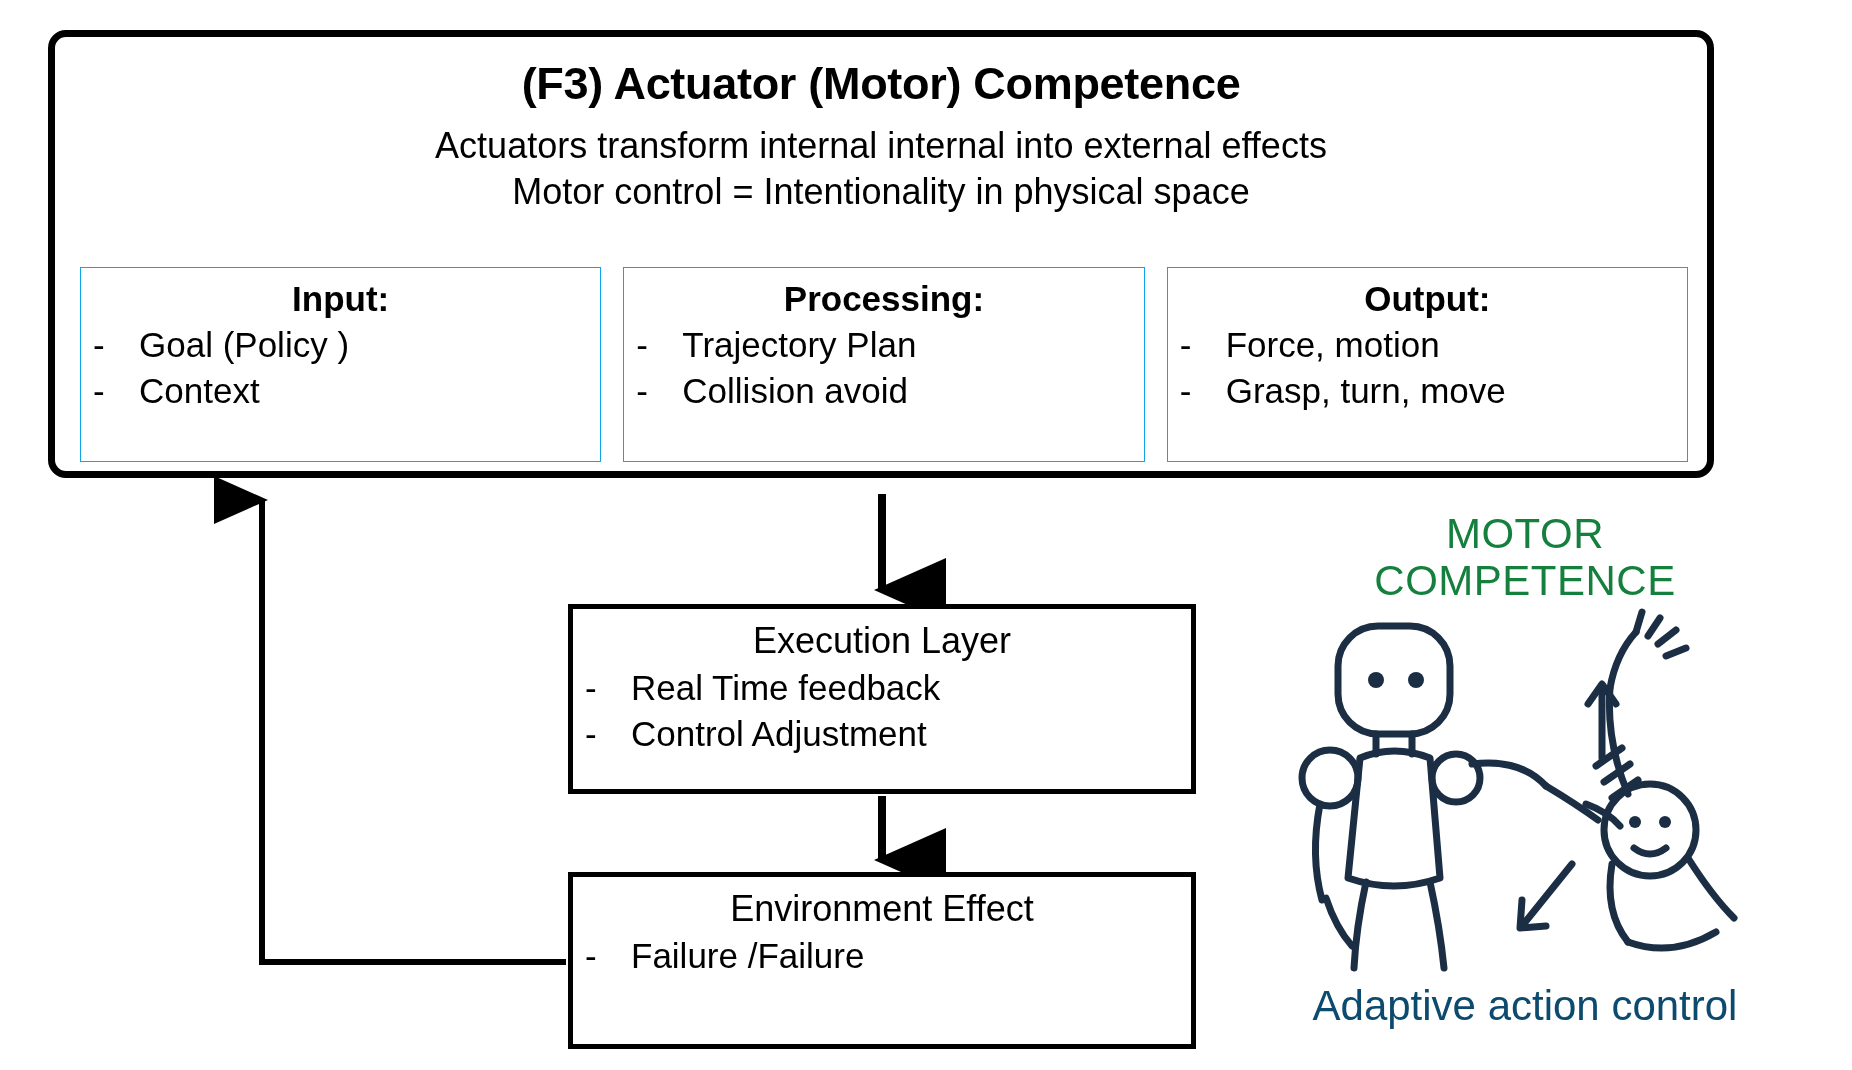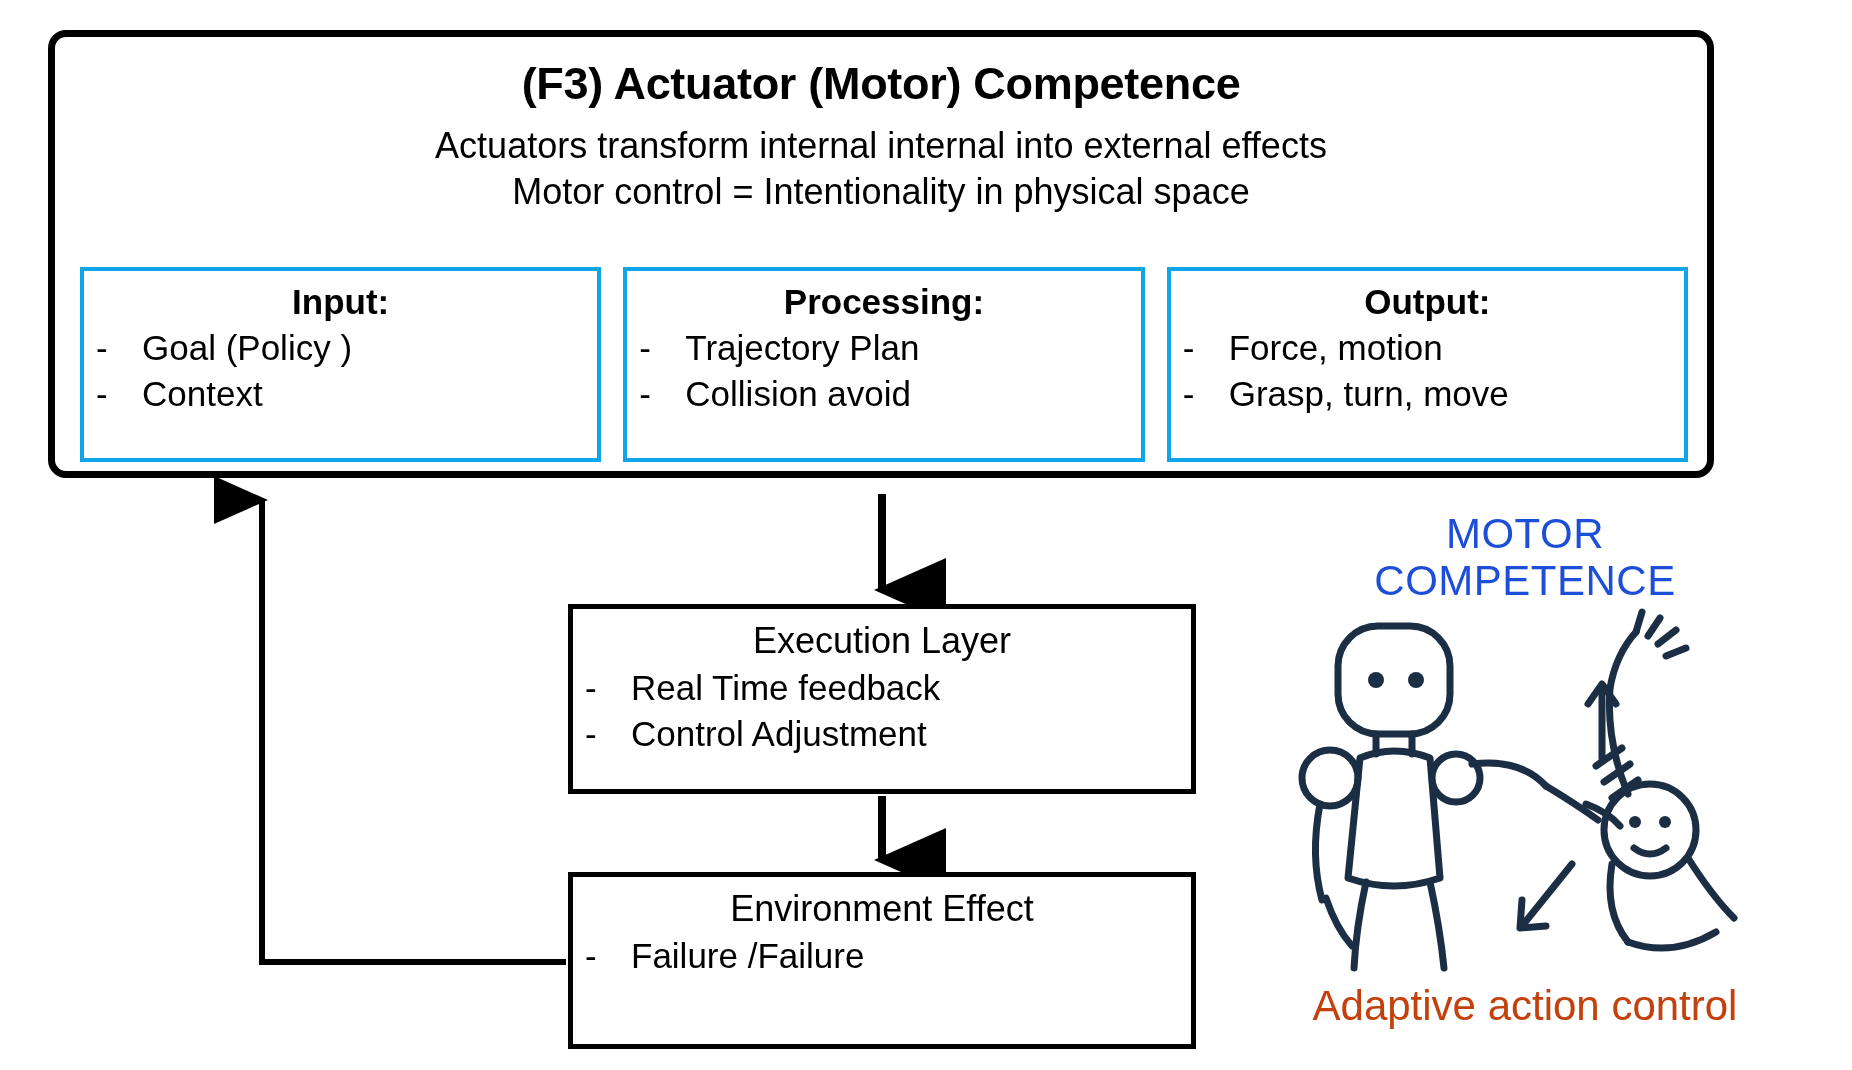--- a/index.html
+++ b/index.html
@@ -53,21 +53,21 @@
   .inner-row {
     position: absolute;
     left: 25px;
     top: 230px;
     width: 1608px;
     display: flex;
     gap: 22px;
   }
   .inner-box {
     flex: 1 1 0;
-    border: 4px solid #0ea5e9;
+    border: 1px solid #0ea5e9;
     box-sizing: border-box;
     height: 195px;
     padding: 8px 0 0 0;
     background: #fff;
   }
   .inner-head {
     text-align: center;
     font-weight: bold;
     font-size: 35px;
     line-height: 1.3;
@@ -125,28 +125,28 @@
   
   #illustration-panel {
     position: absolute;
     left: 1270px;
     top: 510px;
     width: 510px;
     height: 540px;
   }
   .illo-title {
     text-align: center;
-    color: #1d4ed8;
+    color: #15803d;
     font-size: 42px;
     line-height: 1.12;
     letter-spacing: 0.5px;
   }
   .illo-caption {
     text-align: center;
-    color: #c2410c;
+    color: #0c4a6e;
     font-size: 42px;
     margin-top: 4px;
   }
   #illo-svg {
     display: block;
     margin: 4px auto 0 auto;
   }
 </style>
 </head>
 <body>

